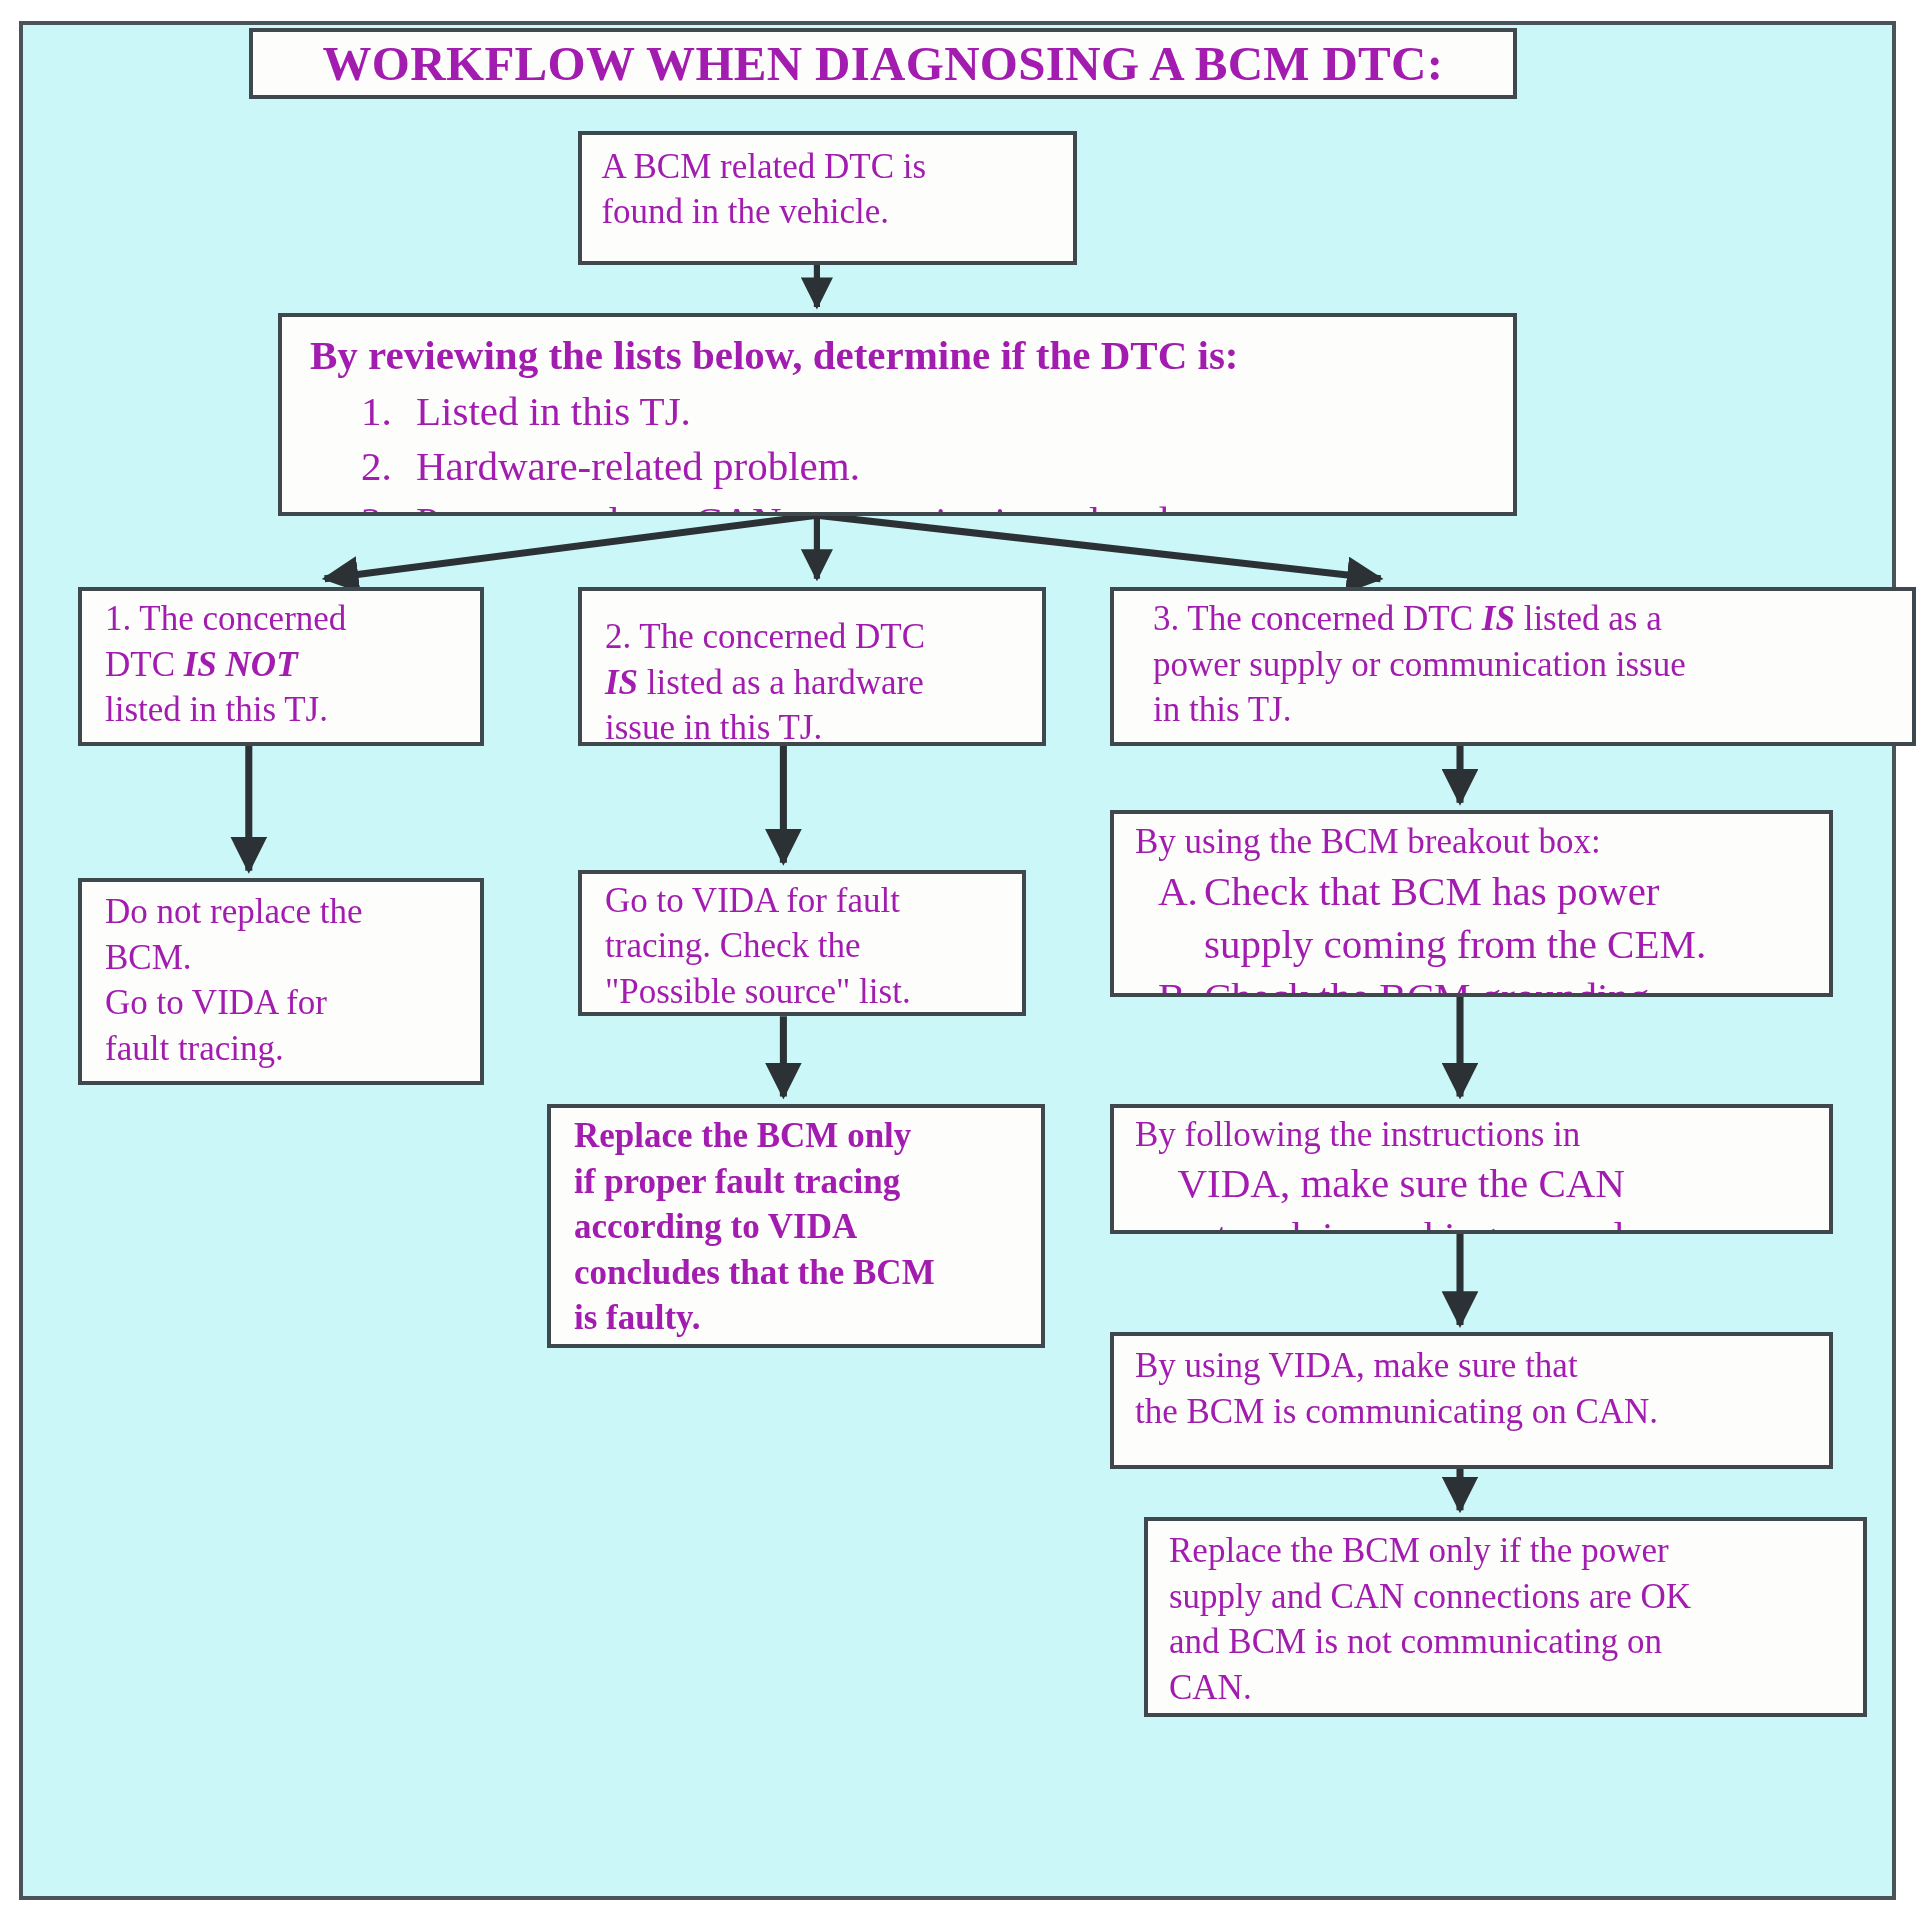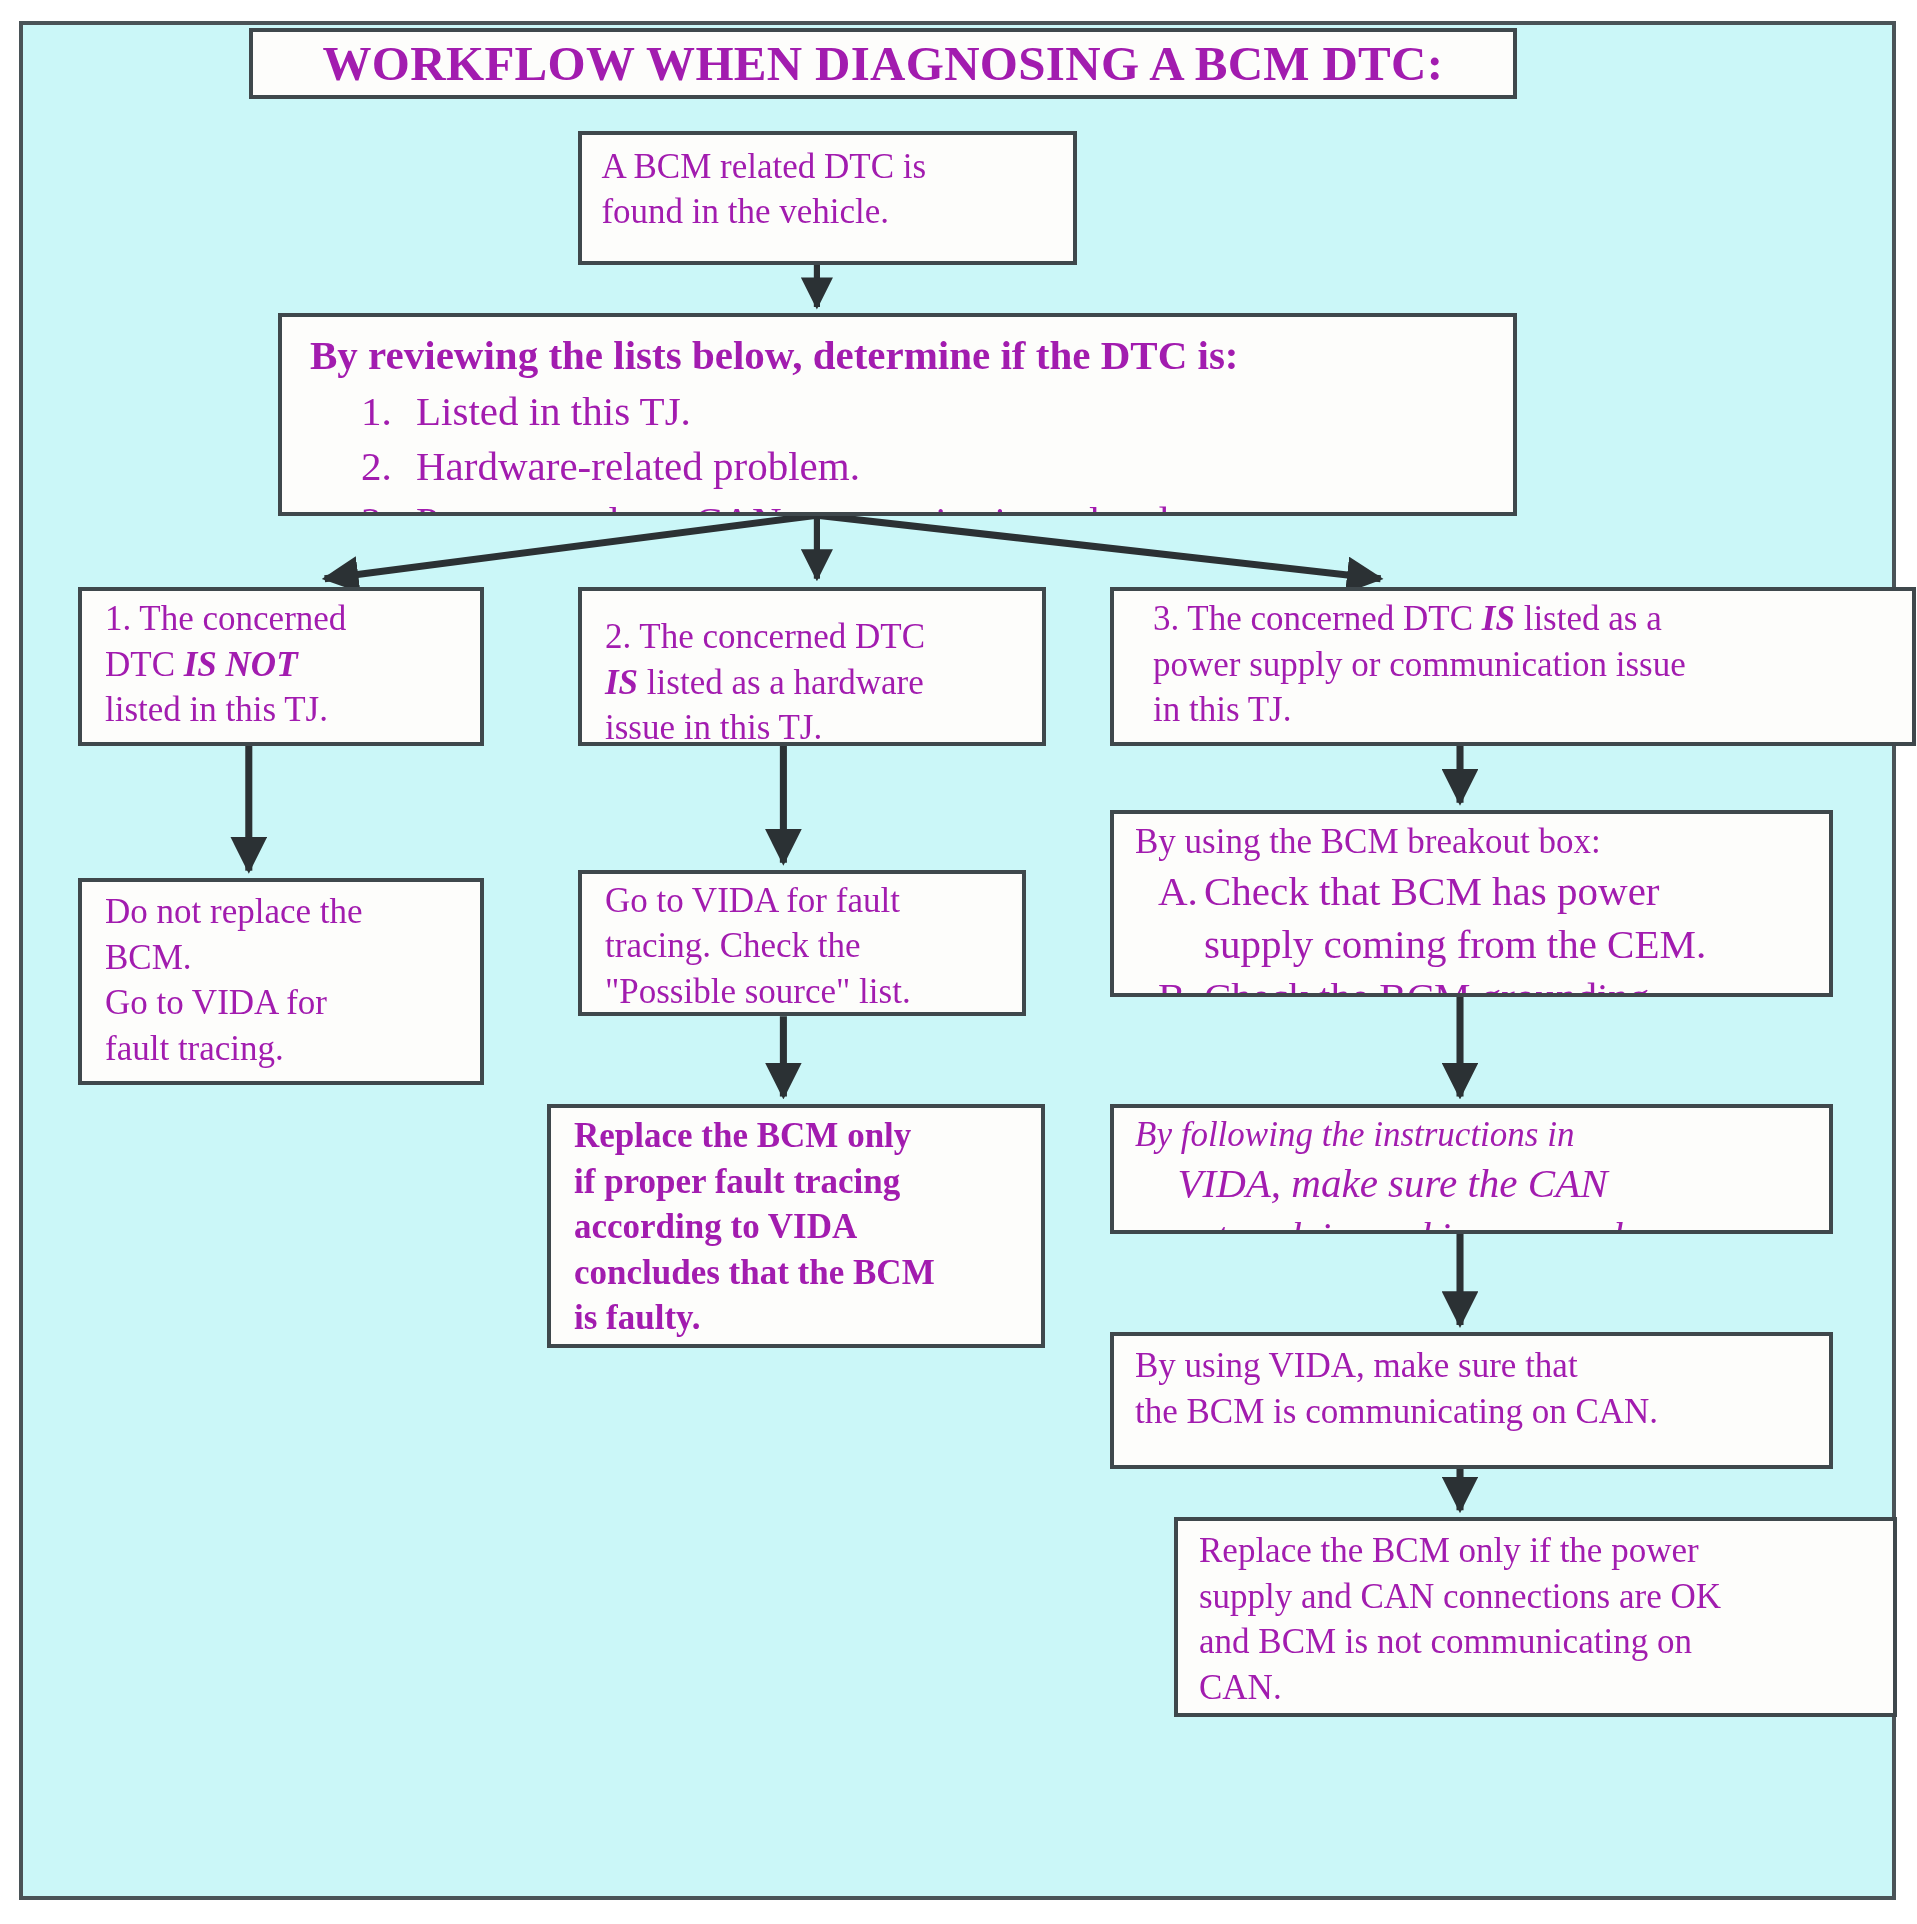--- a/index.html
+++ b/index.html
@@ -108,21 +108,20 @@
     line-height: 1.30;
     padding-left: 46px;
     text-indent: -3.5px;
   }
   .em-bi {
     font-weight: bold;
     font-style: italic;
   }
   .clip-box .inner {
     padding-bottom: 0;
-    font-style: italic;
   }
 </style>
 </head>
 <body>
 
 <div id="figure">
   <div id="canvas"></div>
 
   <svg id="svg-layer" viewBox="0 0 2173 2181" xmlns="http://www.w3.org/2000/svg">
     <defs>
@@ -270,21 +269,21 @@
     </div>
   </div>
 
   <div class="node" style="left:1110px; top:1332px; width:723px; height:137px;">
     <div class="inner" style="padding-left:21px; padding-top:7px;">
       <div class="body-text">By using VIDA, make sure that</div>
       <div class="body-text">the BCM is communicating on CAN.</div>
     </div>
   </div>
 
-  <div class="node" style="left:1174px; top:1517px; width:723px; height:200px;">
+  <div class="node" style="left:1144px; top:1517px; width:723px; height:200px;">
     <div class="inner" style="padding-left:21px; padding-top:7px;">
       <div class="body-text">Replace the BCM only if the power</div>
       <div class="body-text">supply and CAN connections are OK</div>
       <div class="body-text">and BCM is not communicating on</div>
       <div class="body-text">CAN.</div>
     </div>
   </div>
 
 </div>
 

